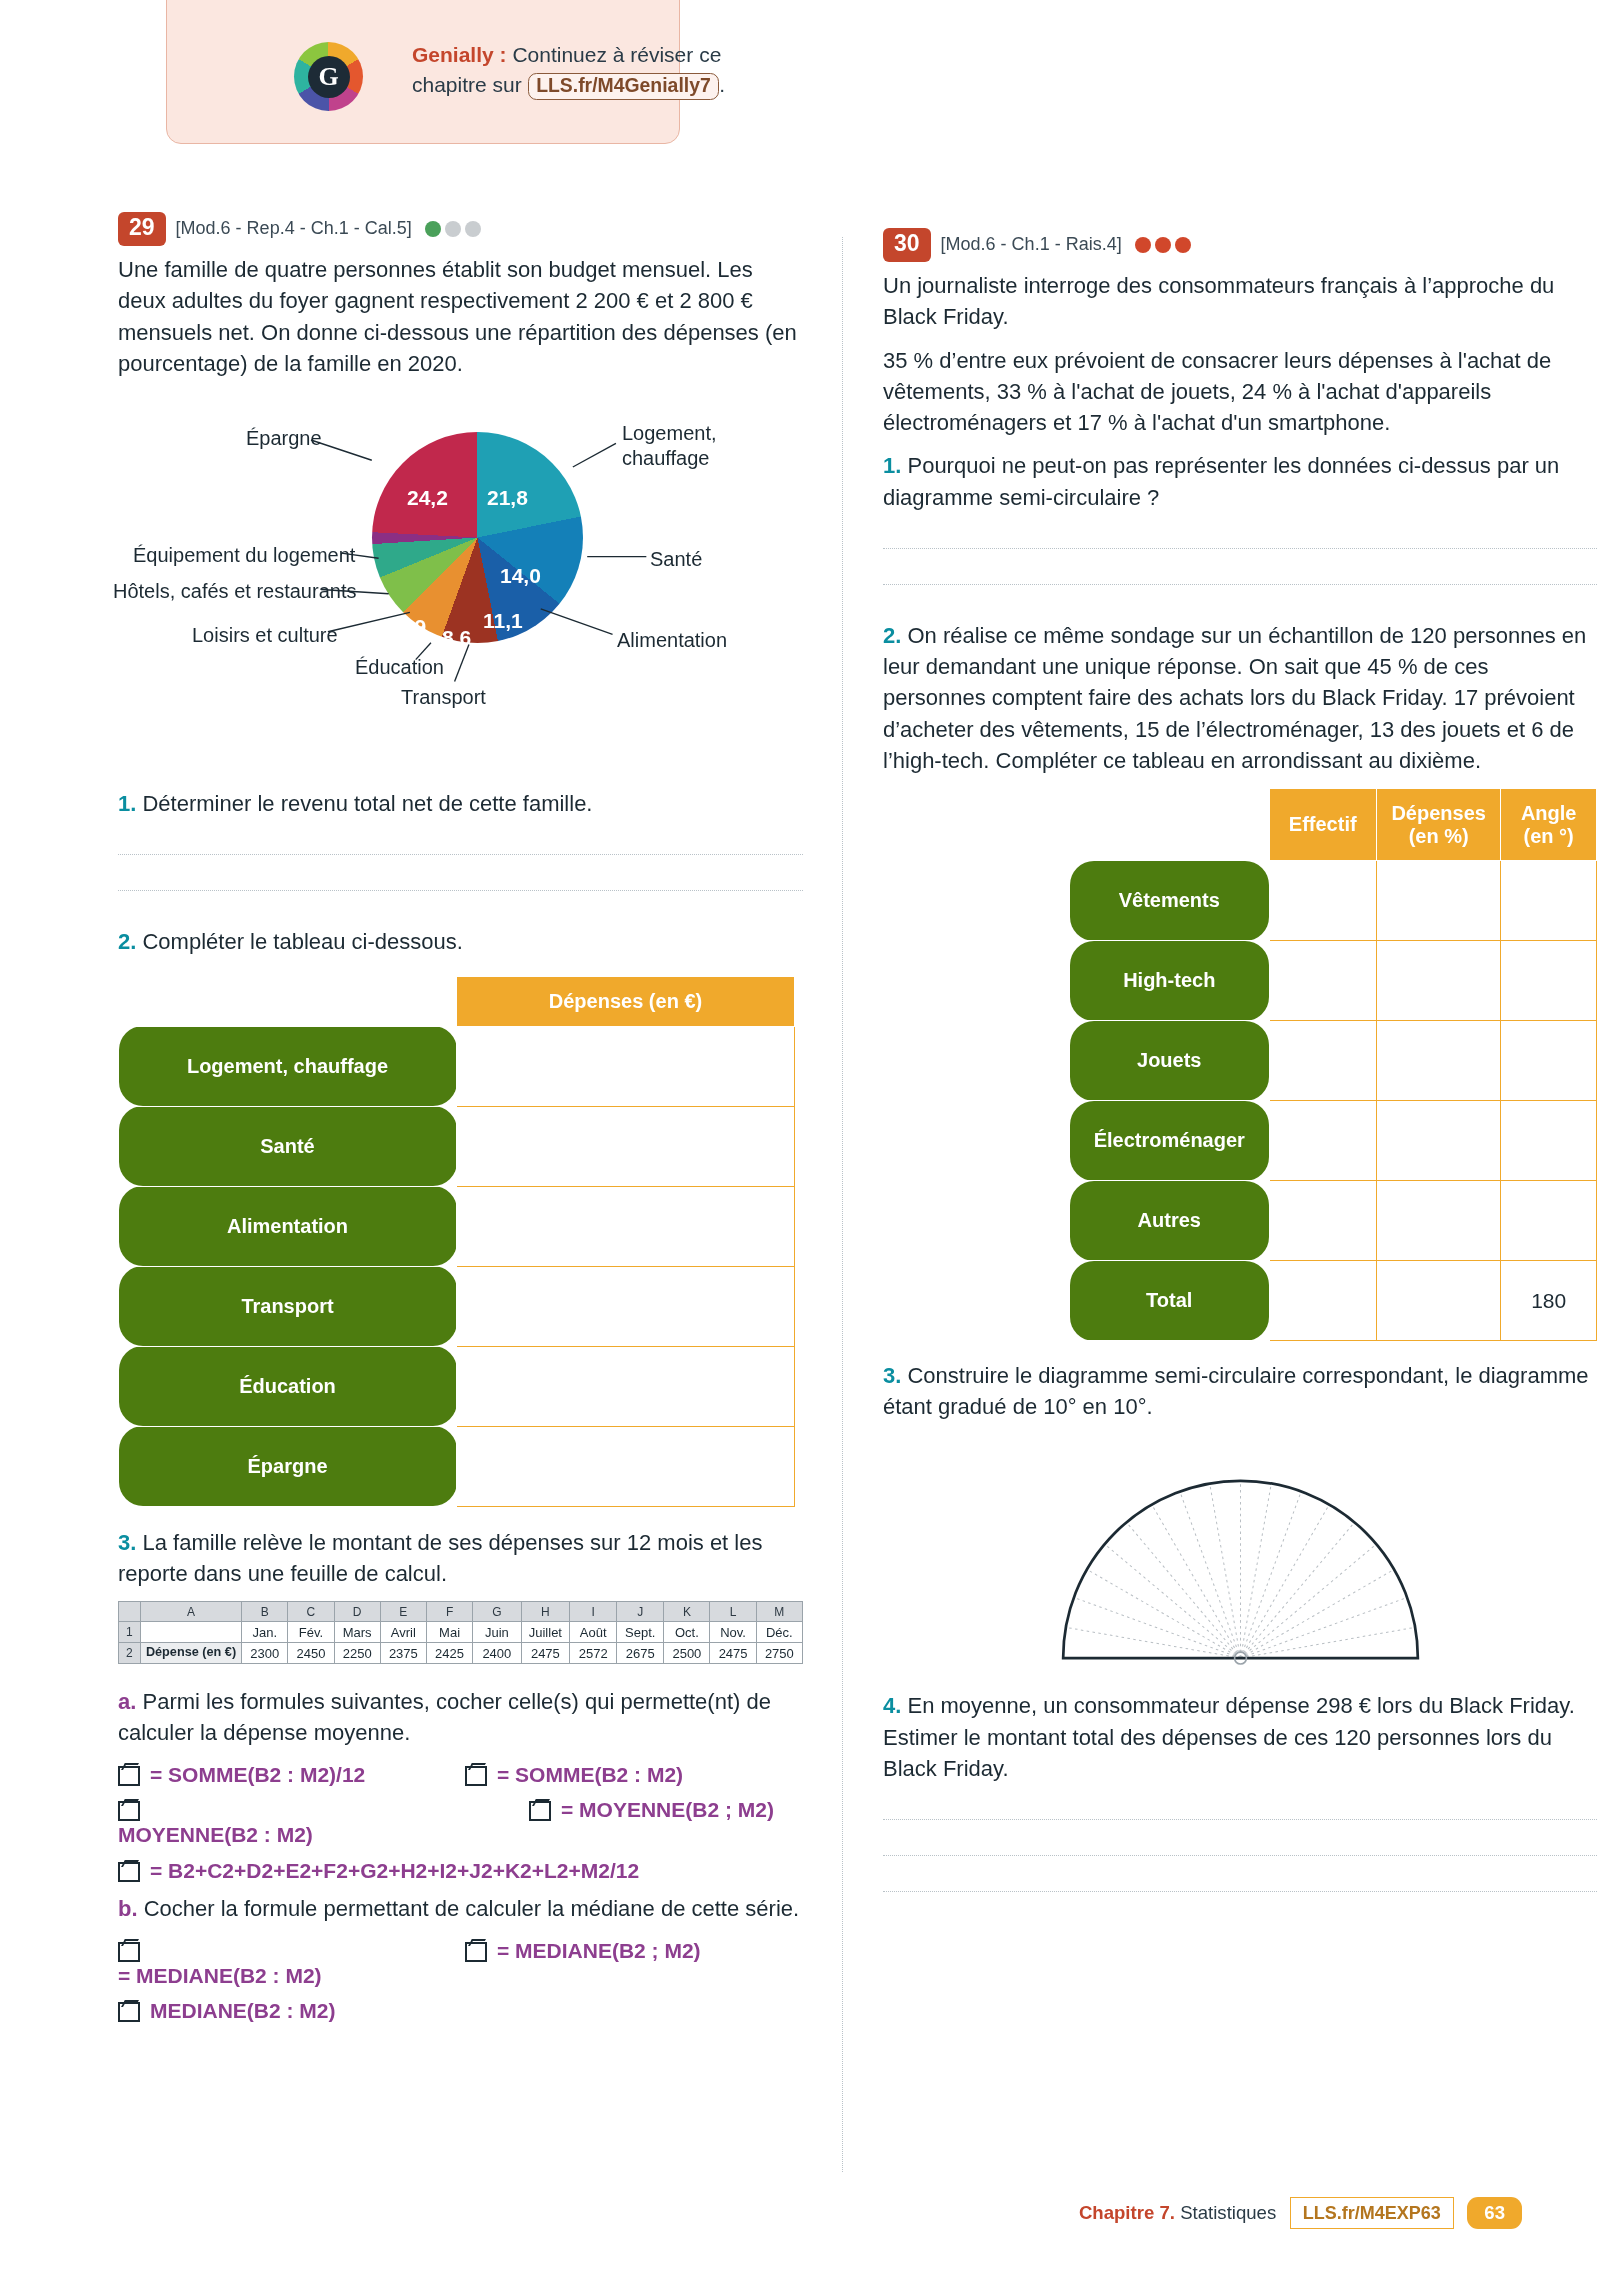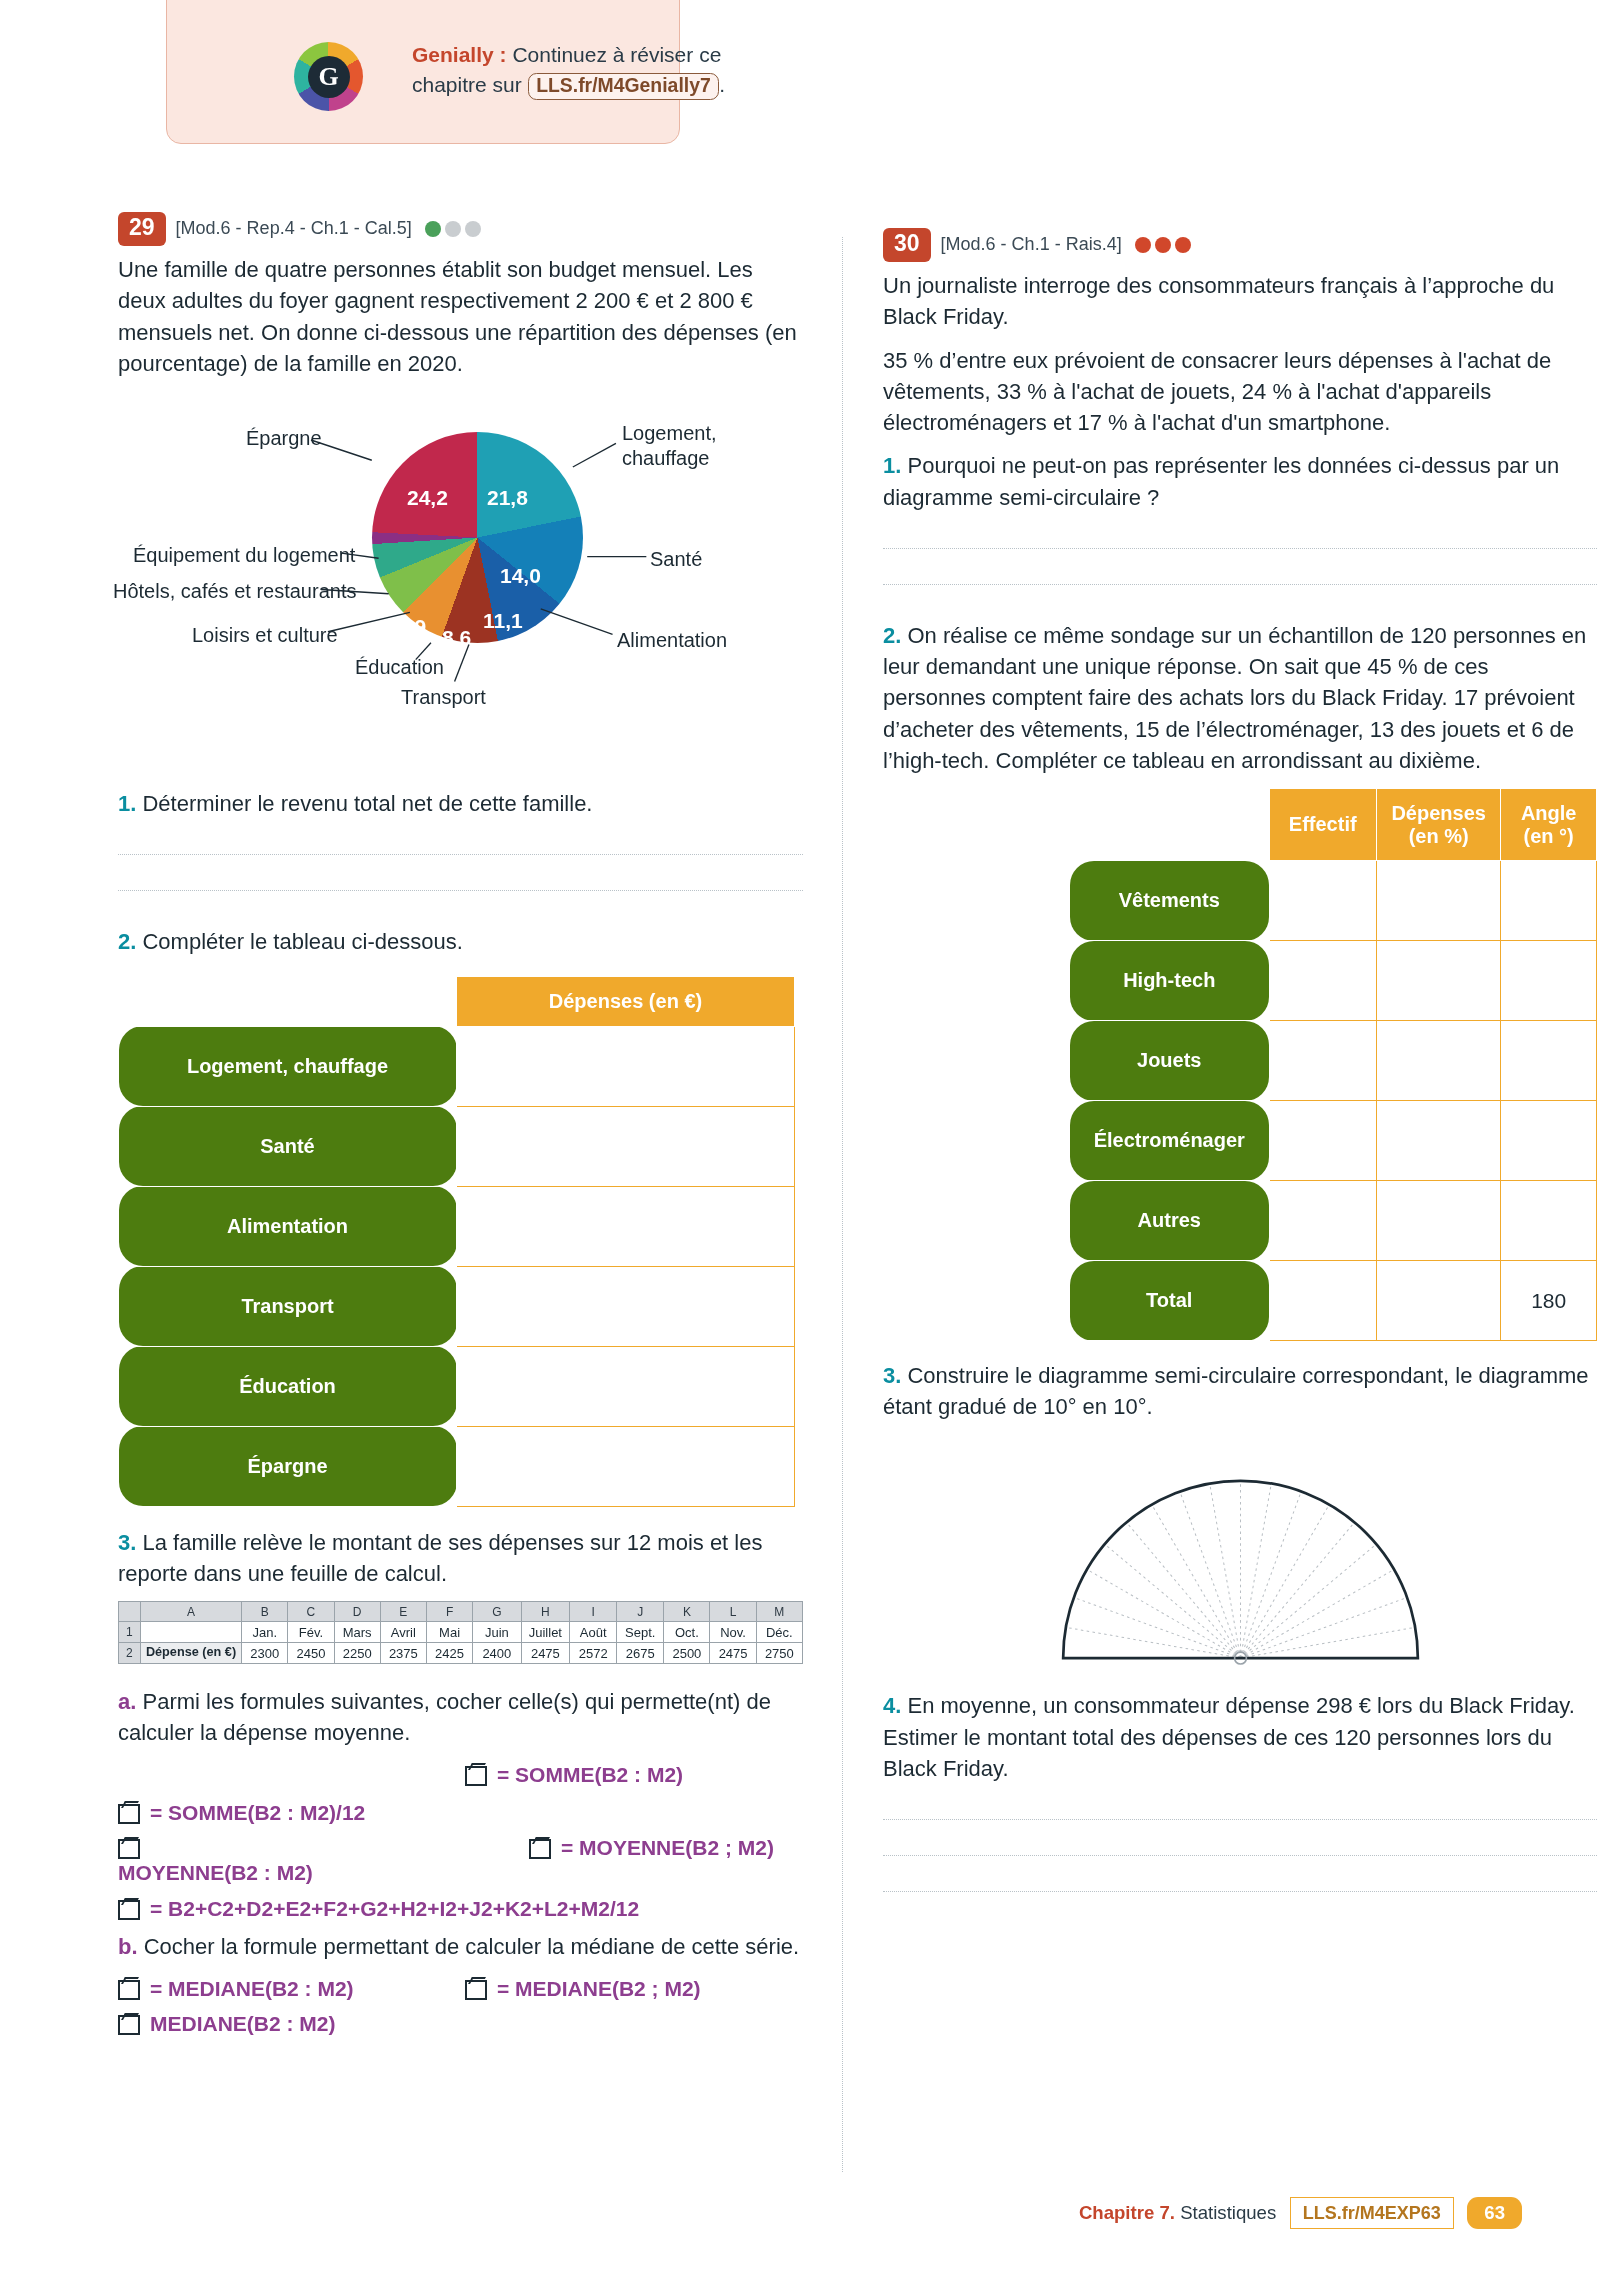--- a/index.html
+++ b/index.html
@@ -512,21 +512,21 @@
         <td>2750</td>
       </tr>
     </tbody>
       </table>
 
     <p class="body" style="margin-top:22px;">
       <span class="qnum-b">a.</span><span> Parmi les formules suivantes, cocher celle(s) qui permette(nt) de calculer la dépense moyenne.</span>
     </p>
 
     <div style="display:flex; gap:0; margin-bottom:0;">
-      <div class="formula-row" style="width:347px;margin-top:38px;">
+      <div class="formula-row" style="width:347px;">
         <span class="cbox"></span>
         <span class="formula">= SOMME(B2 : M2)/12</span>
       </div>
       <div class="formula-row">
         <span class="cbox"></span>
         <span class="formula">= SOMME(B2 : M2)</span>
       </div>
     </div>
 
     <div style="display:flex; gap:0;">
@@ -543,21 +543,21 @@
     <div class="formula-row">
       <span class="cbox"></span>
       <span class="formula">= B2+C2+D2+E2+F2+G2+H2+I2+J2+K2+L2+M2/12</span>
     </div>
 
     <p class="body" style="margin-top:6.8px;">
       <span class="qnum-b">b.</span><span> Cocher la formule permettant de calculer la médiane de cette série.</span>
     </p>
 
     <div style="display:flex; gap:0;">
-      <div class="formula-row" style="width:347px;">
+      <div class="formula-row" style="width:347px;flex-direction:column;">
         <span class="cbox"></span>
         <span class="formula">= MEDIANE(B2 : M2)</span>
       </div>
       <div class="formula-row">
         <span class="cbox"></span>
         <span class="formula">= MEDIANE(B2 ; M2)</span>
       </div>
     </div>
 
     <div class="formula-row">

